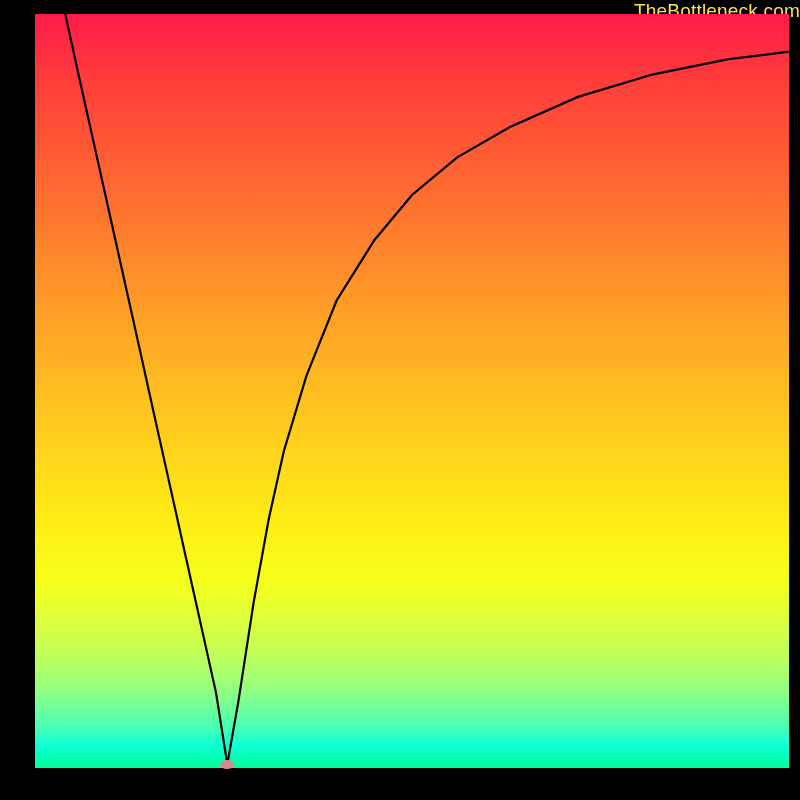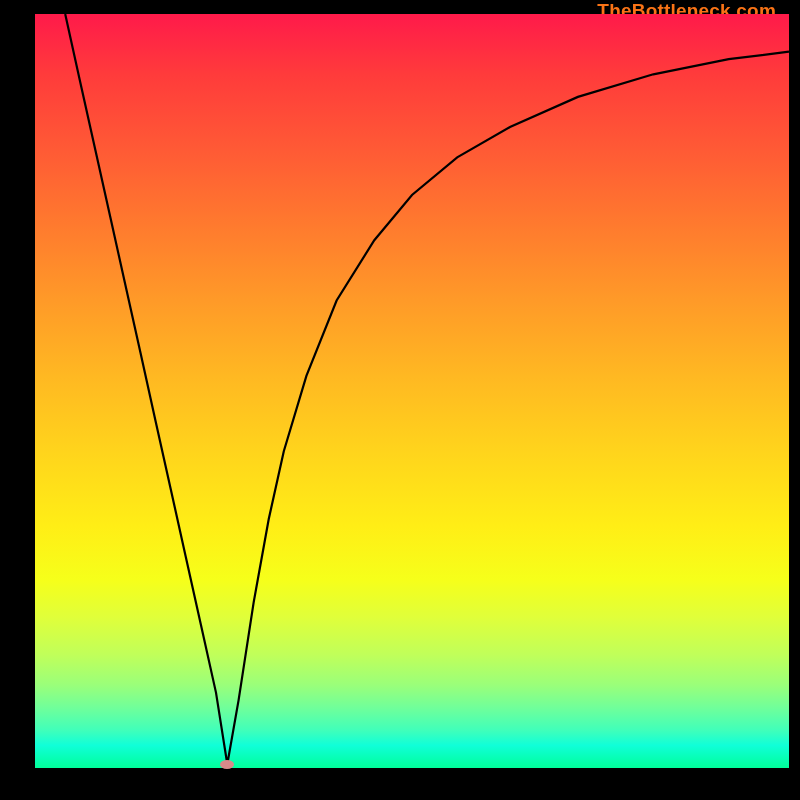--- a/index.html
+++ b/index.html
@@ -52,24 +52,24 @@
   .dot {
     position: absolute;
     width: 14px;
     height: 9px;
     border-radius: 50%;
     background: #d88a8a;
   }
   .watermark {
     position: absolute;
     top: 0px;
-    right: 24px;
-    color: #f97316;
+    right: 0;
+    color: #fde047;
     font-size: 19px;
-    font-weight: 700;
+    font-weight: 400;
     letter-spacing: 0.2px;
   }
 </style>
 </head>
 <body>
 
 <div class="watermark">TheBottleneck.com</div>
 
 <div class="frame">
   <div class="gradient"></div>

